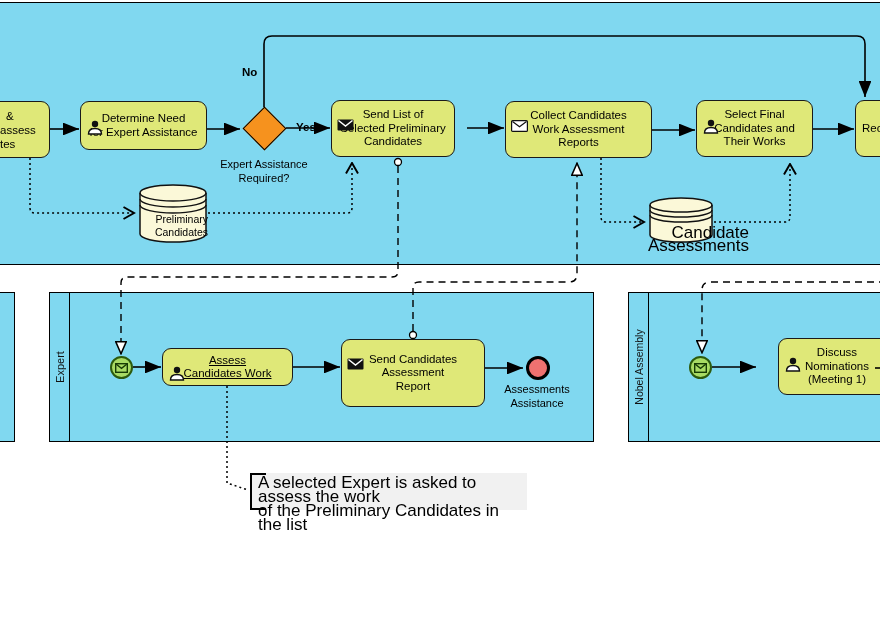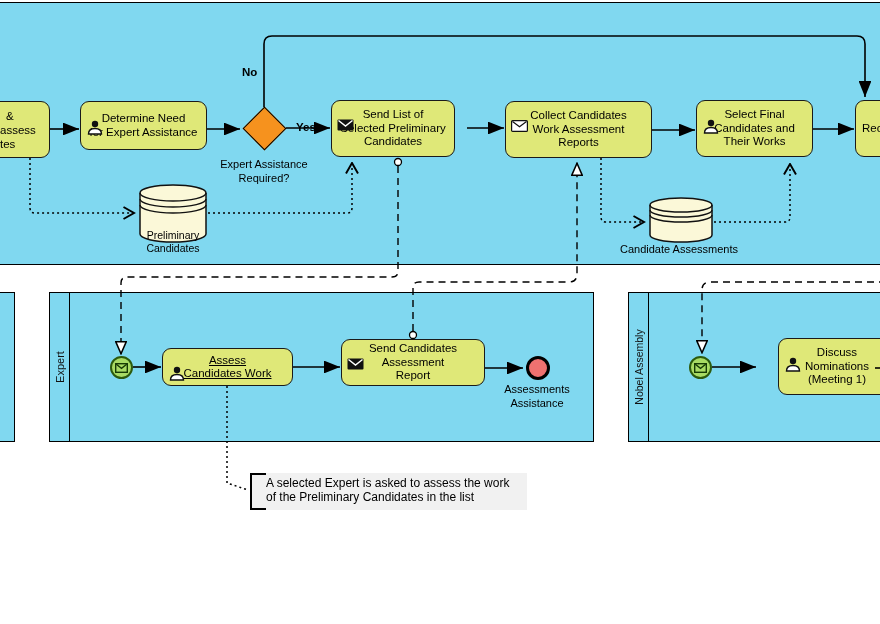--- a/index.html
+++ b/index.html
@@ -27,24 +27,24 @@
     border:1.6px solid #000;transform:rotate(45deg);}
 
   .event{position:absolute;border-radius:50%;}
   .event.start{width:23px;height:23px;background:var(--start-fill);border:2px solid var(--start-stroke);
     display:flex;align-items:center;justify-content:center;}
   .event.end{width:24px;height:24px;background:var(--end-fill);border:3.2px solid #000;}
 
   .lbl{position:absolute;font-size:11px;line-height:13.5px;color:#000;text-align:center;white-space:pre-line;}
   .lbl.bold{font-weight:bold;font-size:11.5px;}
 
-  .store-label{position:absolute;font-size:10.5px;line-height:12.5px;color:#000;text-align:center;white-space:pre-line;margin-top:16px;}
+  .store-label{position:absolute;font-size:10.5px;line-height:12.5px;color:#000;text-align:right;white-space:pre-line;}
 
   .annotation{position:absolute;left:250px;top:473px;width:277px;height:37px;background:var(--annotation-bg);
-    border-left:2px solid #000;font-size:12px;line-height:14px;color:#000;padding:3px 14px;white-space:pre-line;}
+    border-left:2px solid #000;font-size:17px;line-height:14px;color:#000;padding:3px 6px;white-space:pre-line;}
   .annotation::before,.annotation::after{content:"";position:absolute;left:0;width:14px;height:2px;background:#000;}
   .annotation::before{top:0;}
   .annotation::after{bottom:0;}
 
   svg.overlay{position:absolute;left:0;top:0;z-index:6;pointer-events:none;}
   .abs{position:absolute;}
 </style>
 </head>
 <body>
 
@@ -137,21 +137,21 @@
   </svg>
   <div class="store-label" style="left:138px;top:213px;width:70px;">Preliminary
 Candidates</div>
 
   <svg class="abs" style="left:648px;top:196px;" width="66" height="48" viewBox="0 0 66 48">
     <path d="M2 9 C2 5.1 15.9 2 33 2 C50.1 2 64 5.1 64 9 V39 C64 42.9 50.1 46 33 46 C15.9 46 2 42.9 2 39 Z" fill="var(--datastore-fill)" stroke="#111" stroke-width="1.5"></path>
     <path d="M2 9 C2 12.9 15.9 16 33 16 C50.1 16 64 12.9 64 9" fill="none" stroke="#111" stroke-width="1.4"></path>
     <path d="M2 14 C2 17.9 15.9 21 33 21 C50.1 21 64 17.9 64 14" fill="none" stroke="#111" stroke-width="1.4"></path>
     <path d="M2 19 C2 22.9 15.9 26 33 26 C50.1 26 64 22.9 64 19" fill="none" stroke="#111" stroke-width="1.4"></path>
   </svg>
-  <div class="store-label" style="left:609px;top:227px;width:140px;font-size:11px;">Candidate Assessments</div>
+  <div class="store-label" style="left:609px;top:227px;width:140px;font-size:17px;">Candidate Assessments</div>
 
   <div class="event start" style="left:110px;top:356px;">
     <span>
       <svg width="13" height="10" viewBox="0 0 13 10" style="display:block;">
           <rect x="0.7" y="0.7" width="11.6" height="8.6" fill="none" stroke="#173c05" stroke-width="1.4"></rect>
           <polyline points="1.3,1.3 6.5,5.3 11.7,1.3" fill="none" stroke="#173c05" stroke-width="1.4"></polyline>
         </svg>
     </span>
   </div>
 
@@ -159,21 +159,21 @@
     <span class="icon" style="top:3px;">
       <svg width="18" height="15" viewBox="0 0 18 15">
           <circle cx="9" cy="4" r="3.2" fill="#111"></circle>
           <path d="M2.5 14 Q2.5 8.5 9 8.5 Q15.5 8.5 15.5 14 Z" fill="#fff" stroke="#111" stroke-width="1.4"></path>
         </svg>
     </span>
     <span>Assess
 Candidates Work</span>
   </div>
 
-  <div class="task" style="left:341px;top:339px;width:144px;height:47px;">
+  <div class="task" style="left:341px;top:339px;width:144px;height:68px;">
     <span class="icon">
       <svg width="17" height="12" viewBox="0 0 17 12">
           <rect x="0.5" y="0.5" width="16" height="11" rx="1" fill="#111"></rect>
           <polyline points="1.5,1.5 8.5,7 15.5,1.5" fill="none" stroke="#fff" stroke-width="1.5"></polyline>
         </svg>
     </span>
     <span>Send Candidates
 Assessment
 Report</span>
   </div>

